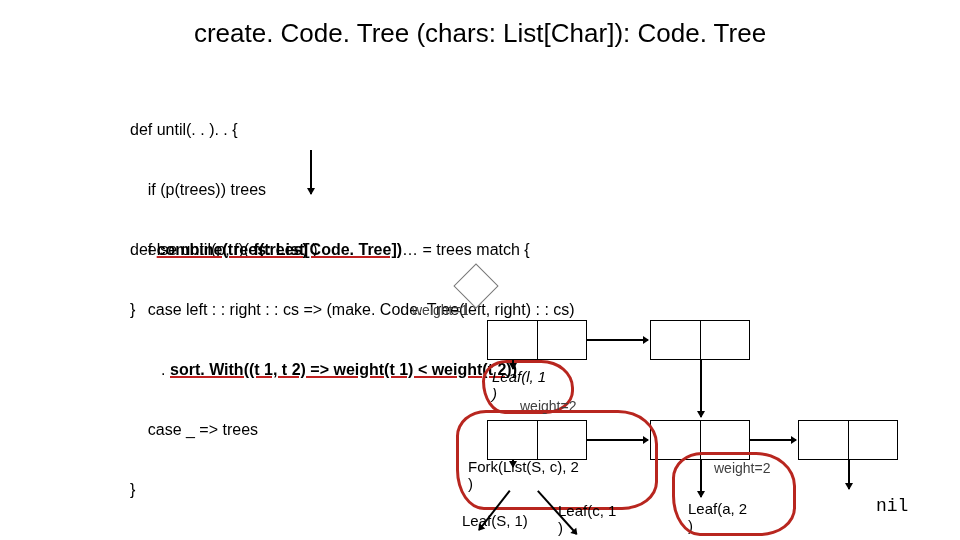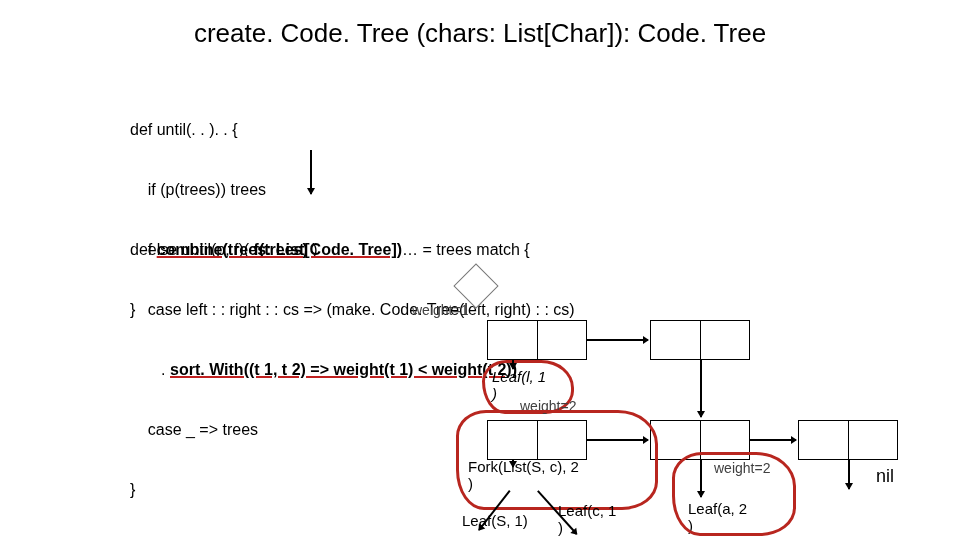--- a/index.html
+++ b/index.html
@@ -173,21 +173,21 @@
 
 <div class="lbl" style="left:434px; top:512px;margin-left:28px;">Leaf(S, 1)</div>
 <div class="lbl" style="left:558px; top:502px;">Leaf(c, 1
 )</div>
 
 <div class="wlbl" style="left:714px; top:460px;">weight=2</div>
 <div class="lbl" style="left:688px; top:500px;">Leaf(a, 2
 )</div>
 <div class="ring" style="left:672px; top:452px; width:118px; height:78px;"></div>
 
-<div class="nil" style="left:876px; top:466px;">nil</div>
+<div class="nil" style="left:876px; top:496px;font-family:Liberation Mono, monospace;">nil</div>
 
 <div class="down-arrow" style="left:700px; top:359px; height:58px;"></div>
 
 <div class="down-arrow" style="left:848px; top:459px; height:30px;"></div>
 
 <div class="down-arrow" style="left:512px; top:359px; height:10px;"></div>
 
 <div class="down-arrow" style="left:512px; top:459px; height:8px;"></div>
 
 <div class="down-arrow" style="left:700px; top:459px; height:38px;"></div>

